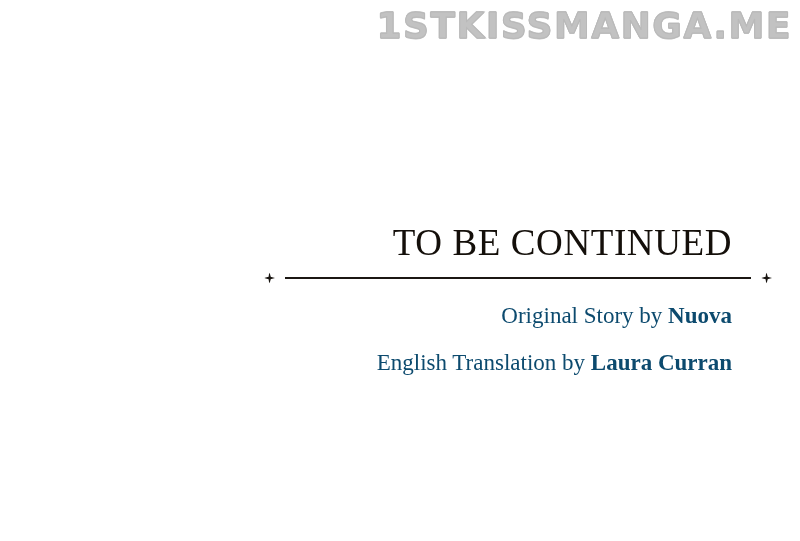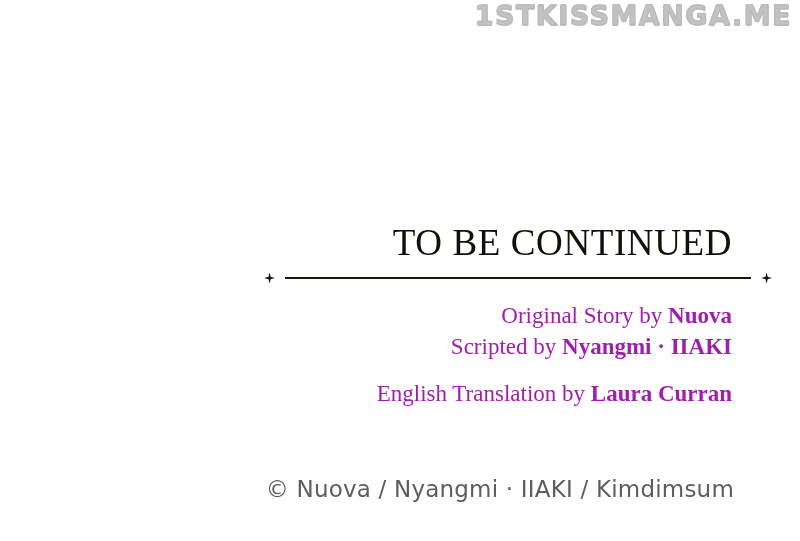--- a/index.html
+++ b/index.html
@@ -18,25 +18,25 @@
 
   .page {
     position: absolute;
     inset: 0;
     background: #ffffff;
   }
 
   
   .watermark {
     position: absolute;
-    top: 1px;
+    top: 11px;
     right: 8px;
     font-family: "DejaVu Sans", sans-serif;
     font-weight: 700;
-    font-size: 27px;
+    font-size: 36px;
     letter-spacing: 1.5px;
     line-height: 30px;
     color: transparent;
     -webkit-text-stroke: 1px #b9b9b9;
     text-shadow:
       -0.6px 0 0 #c2c2c2,
        0.6px 0 0 #c2c2c2,
        0 -0.6px 0 #c2c2c2,
        0  0.6px 0 #c2c2c2;
     white-space: nowrap;
@@ -103,21 +103,21 @@
     background: #1b1713;
   }
 
   
   .credits {
     position: absolute;
     left: 12px;
     right: 68px;
     top: 300px;
     text-align: right;
-    color: #a21caf;
+    color: #0c4a6e;
     font-family: "Liberation Serif", "DejaVu Serif", serif;
   }
   .credit-line {
     font-size: 23px;
     line-height: 31px;
     white-space: nowrap;
     font-weight: 400;
   }
   .credit-line .name {
     font-weight: 700;
@@ -156,23 +156,19 @@
       <span class="ornament"></span>
       <span class="divider-line"></span>
       <span class="ornament"></span>
     </div>
   </div>
 
   <div class="credits">
     <div class="credit-line">
       <span>Original Story by </span><span class="name">Nuova</span>
     </div>
-    <div class="credit-line">
-      <span>Scripted by </span><span class="name">Nyangmi · IIAKI</span>
-    </div>
     <div class="credit-line spaced">
       <span>English Translation by </span><span class="name">Laura Curran</span>
     </div>
   </div>
 
-  <div class="copyright">© Nuova / Nyangmi · IIAKI / Kimdimsum</div>
 
 </div>
 
 </body></html>

